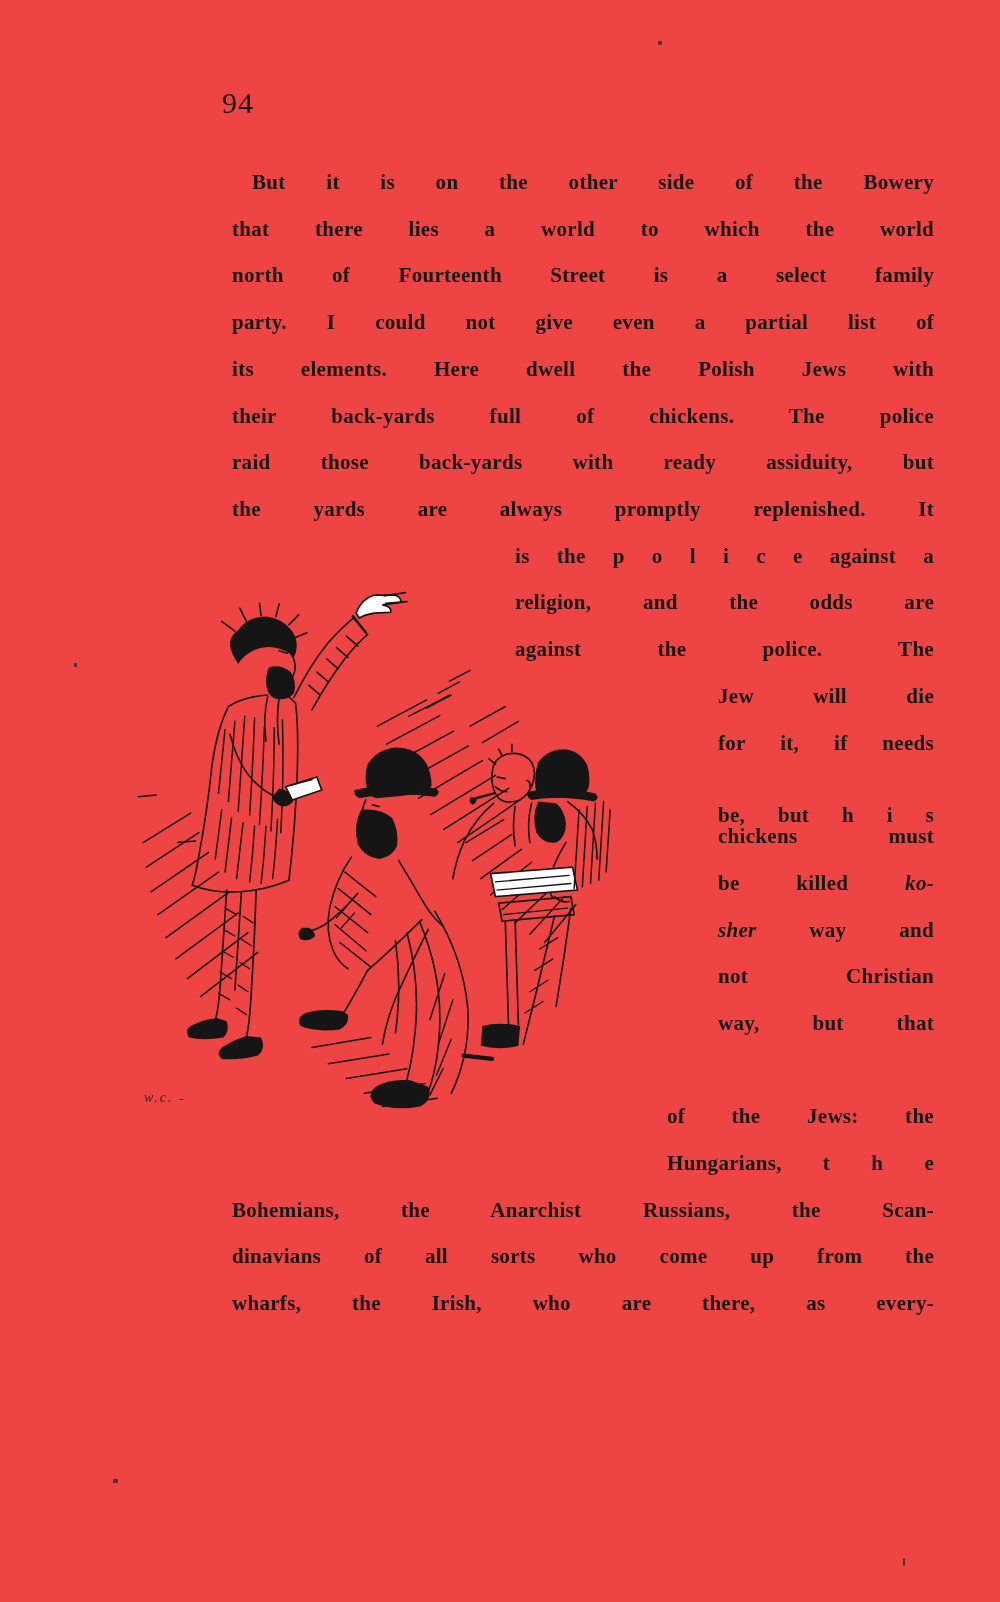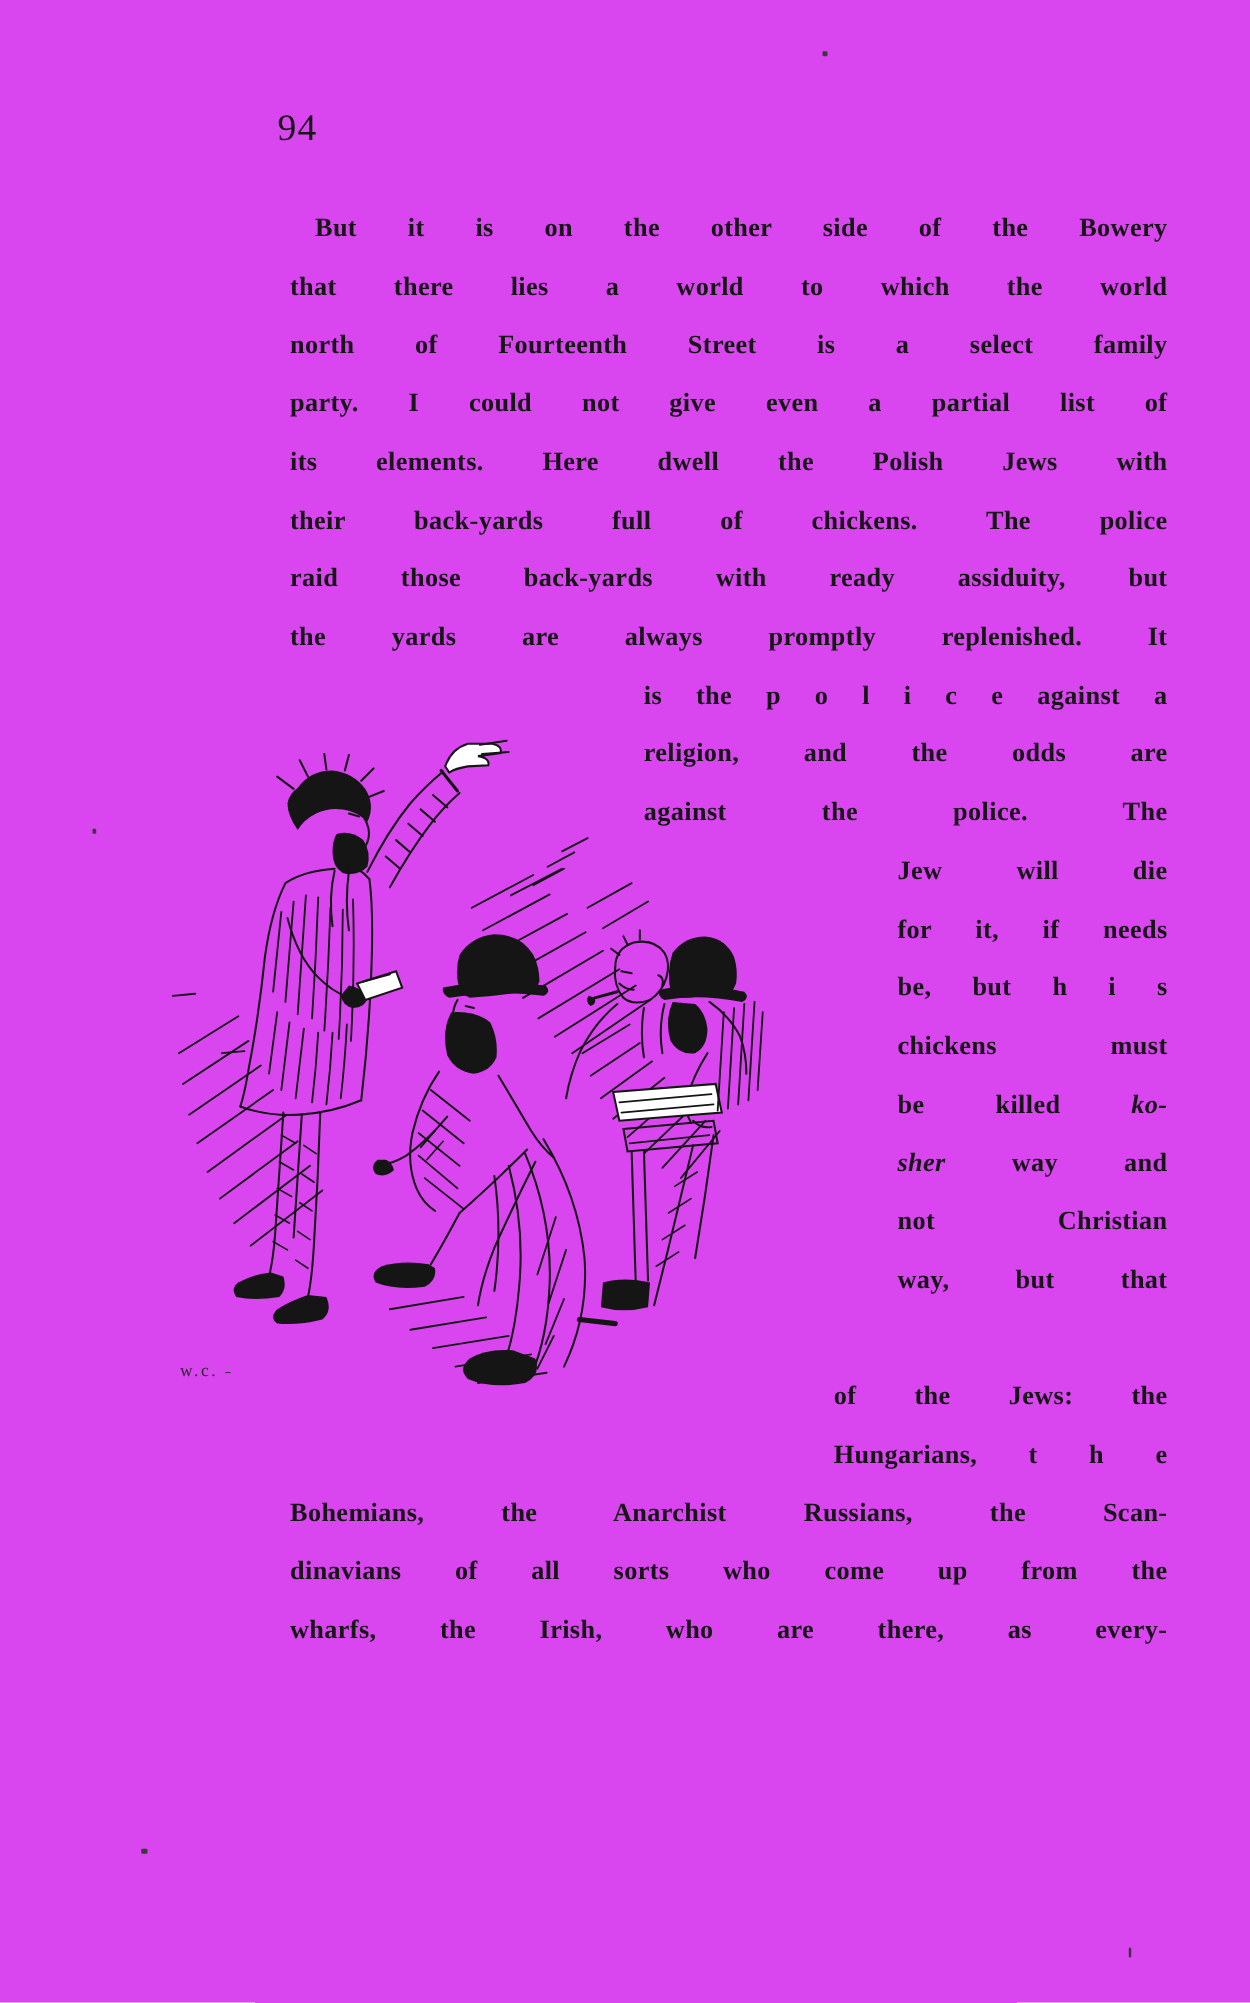--- a/index.html
+++ b/index.html
@@ -1,20 +1,20 @@
 <!DOCTYPE html>
 <html><head>
 <meta charset="utf-8">
 <style>
   html,body{margin:0;padding:0;background:#e8e8e8;}
   .page{
     position:relative;
     width:1000px;height:1602px;
     margin:0 auto;
-    background:#d946ef;
+    background:#ef4444;
     overflow:hidden;
     font-family:"Liberation Serif","DejaVu Serif",serif;
     color:#161616;
   }
   .pageno{
     position:absolute;left:222px;top:86px;
     font-size:30px;letter-spacing:1px;
   }
   .running-title{
     position:absolute;left:326px;top:82px;
@@ -34,21 +34,21 @@
   }
   .c-full{left:232px;width:702px;}
   .c-a{left:515px;width:419px;}
   .c-b{left:718px;width:216px;}
   .c-c{left:667px;width:267px;}
   .indent{text-indent:20px;}
   .it{font-style:italic;}
   .illustration{position:absolute;left:130px;top:515px;}
   .signature{
     position:absolute;left:144px;top:1090px;
-    font-size:14px;color:#2a2a2a;
+    font-size:14px;font-style:italic;color:#2a2a2a;
     letter-spacing:2px;
   }
   .speck{position:absolute;background:#3a3a3a;border-radius:1px;}
   .speck.s1{left:658px;top:41px;width:4px;height:4px;}
   .speck.s2{left:74px;top:663px;width:3px;height:4px;}
   .speck.s3{left:113px;top:1479px;width:5px;height:4px;}
   .speck.s4{left:903px;top:1558px;width:2px;height:8px;}
 </style>
 </head>
 <body>
@@ -63,21 +63,21 @@
   <div class="ln c-full" style="top:303px"><span>party.  I could not give even a partial list of</span></div>
   <div class="ln c-full" style="top:350px"><span>its elements.  Here dwell the Polish Jews with</span></div>
   <div class="ln c-full" style="top:397px"><span>their back-yards full of chickens.  The police</span></div>
   <div class="ln c-full" style="top:443px"><span>raid those back-yards with ready assiduity, but</span></div>
   <div class="ln c-full" style="top:490px"><span>the yards are always promptly replenished.  It</span></div>
   <div class="ln c-a" style="top:537px"><span>is the p o l i c e against a</span></div>
   <div class="ln c-a" style="top:583px"><span>religion, and the odds are</span></div>
   <div class="ln c-a" style="top:630px"><span>against the police.  The</span></div>
   <div class="ln c-b" style="top:677px"><span>Jew will die</span></div>
   <div class="ln c-b" style="top:724px"><span>for it, if needs</span></div>
-  <div class="ln c-b" style="top:770px"><span>be, but h i s</span></div>
+  <div class="ln c-b" style="top:796px"><span>be, but h i s</span></div>
   <div class="ln c-b" style="top:817px"><span>chickens must</span></div>
   <div class="ln c-b" style="top:864px"><span>be killed</span><span class="it"> ko-</span></div>
   <div class="ln c-b" style="top:957px"><span>not Christian</span></div>
   <div class="ln c-b" style="top:911px"><span class="it">sher</span><span> way and</span></div>
   <div class="ln c-b" style="top:1004px"><span>way, but that</span></div>
   <div class="ln c-c" style="top:1097px"><span>of the Jews: the</span></div>
   <div class="ln c-c" style="top:1144px"><span>Hungarians, t h e</span></div>
   <div class="ln c-full" style="top:1191px"><span>Bohemians, the Anarchist Russians, the Scan-</span></div>
   <div class="ln c-full" style="top:1284px"><span>wharfs, the Irish, who are there, as every-</span></div>
   <div class="ln c-full" style="top:1237px"><span>dinavians of all sorts who come up from the</span></div>

